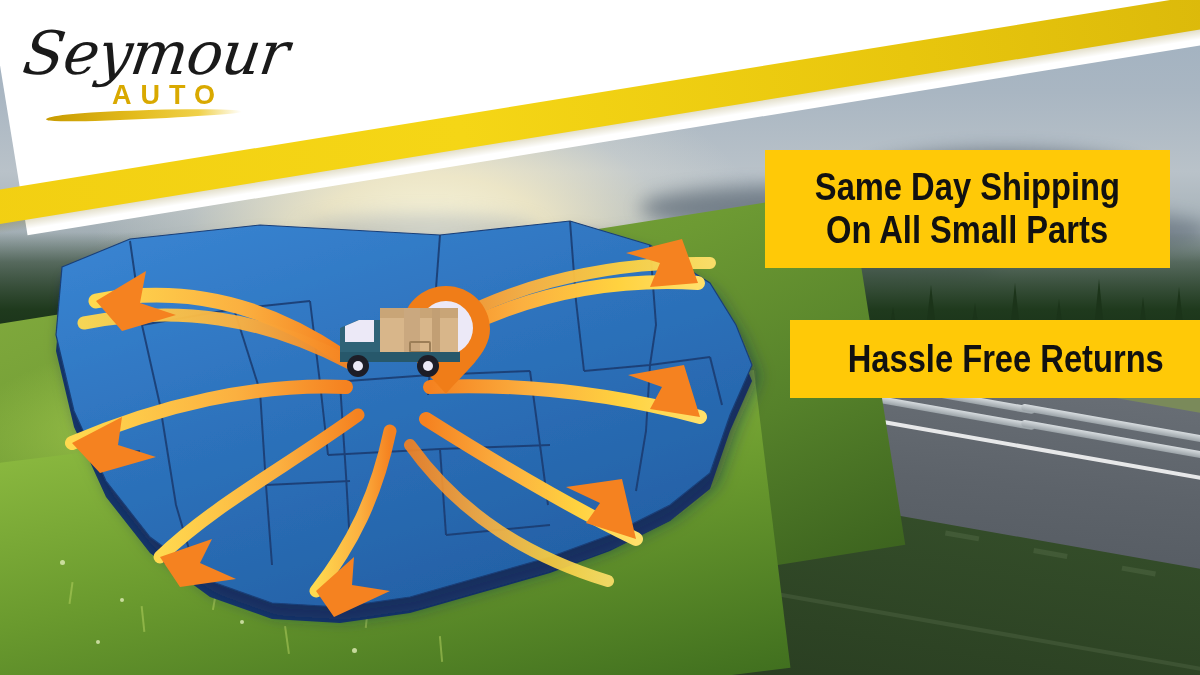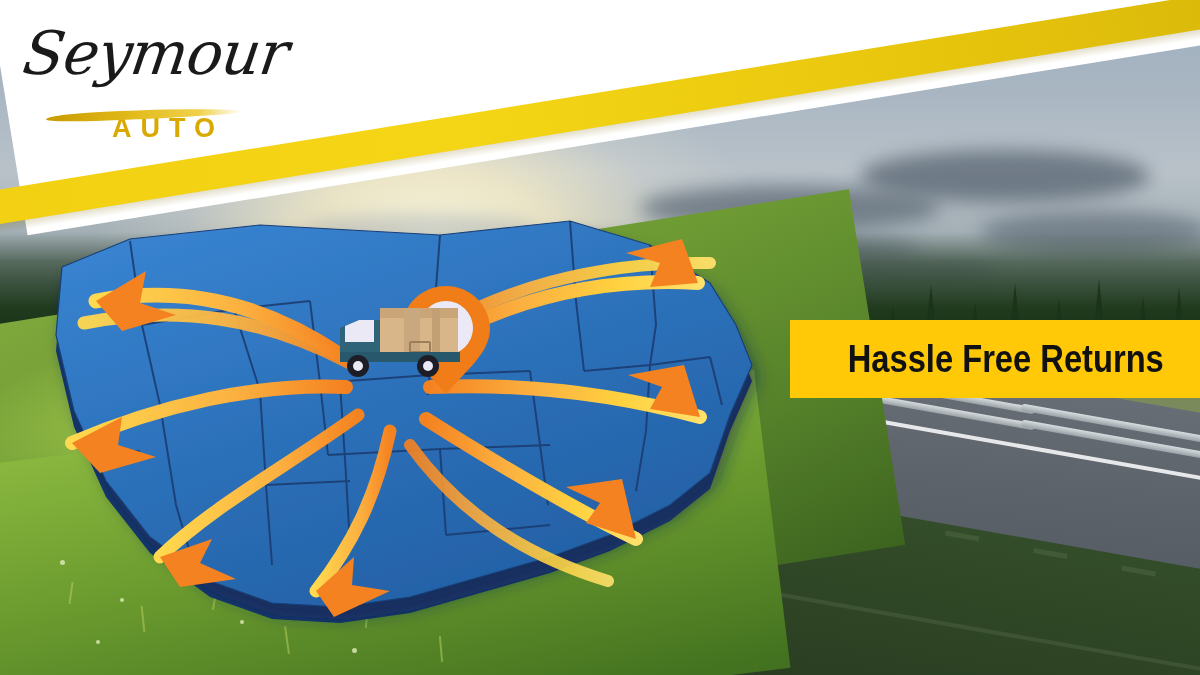--- a/index.html
+++ b/index.html
@@ -69,21 +69,21 @@
 
   
   .logo{position:absolute;left:24px;top:18px;width:230px;height:104px;}
   .logo-script{
     position:absolute;left:0;top:0;font-family:"DejaVu Serif", serif;
     font-style:italic;font-size:60px;color:#1a1a1a;letter-spacing:-1px;
     transform:skewX(-8deg);
   }
   .logo-auto{
     position:absolute;left:88px;top:62px;font-size:27px;font-weight:bold;
-    color:#d9a900;letter-spacing:9px;font-family:"Liberation Sans", sans-serif;margin-top:33px;
+    color:#d9a900;letter-spacing:9px;font-family:"Liberation Sans", sans-serif;
   }
   .logo-swoosh{
     position:absolute;left:22px;top:92px;width:196px;height:9px;
     background:linear-gradient(90deg,#c89b00 0%,#e3bb1c 45%,#f0d14a 78%,rgba(240,209,74,0) 100%);
     border-radius:60% 100% 100% 40%/100% 100% 60% 60%;
     transform:rotate(-2.2deg);
   }
 
   
   .map-wrap{position:absolute;left:10px;top:205px;width:790px;height:460px;}
@@ -291,20 +291,24 @@
         <circle cx="40" cy="86" r="11" fill="#1d1d27"></circle>
         <circle cx="40" cy="86" r="5" fill="#ece9f7"></circle>
         <circle cx="110" cy="86" r="11" fill="#1d1d27"></circle>
         <circle cx="110" cy="86" r="5" fill="#ece9f7"></circle>
       </g>
     </svg>
     <div class="badge-text">
     </div>
   </div>
 
+  <div class="callout" id="callout-1">
+    <span>Same Day Shipping</span>
+    <span>On All Small Parts</span>
+  </div>
 
   <div class="callout" id="callout-2">
     <span>Hassle Free Returns</span>
   </div>
 
 
   <div class="white-wedge"></div>
   <div class="swoosh-shadow"></div>
   <div class="yellow-swoosh"></div>
 

